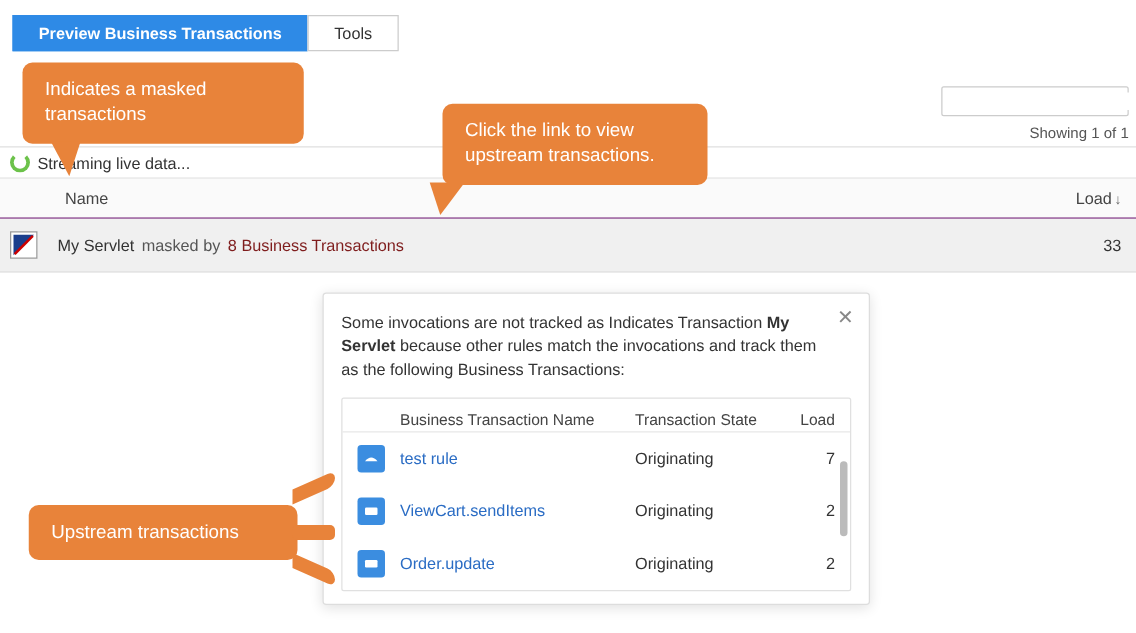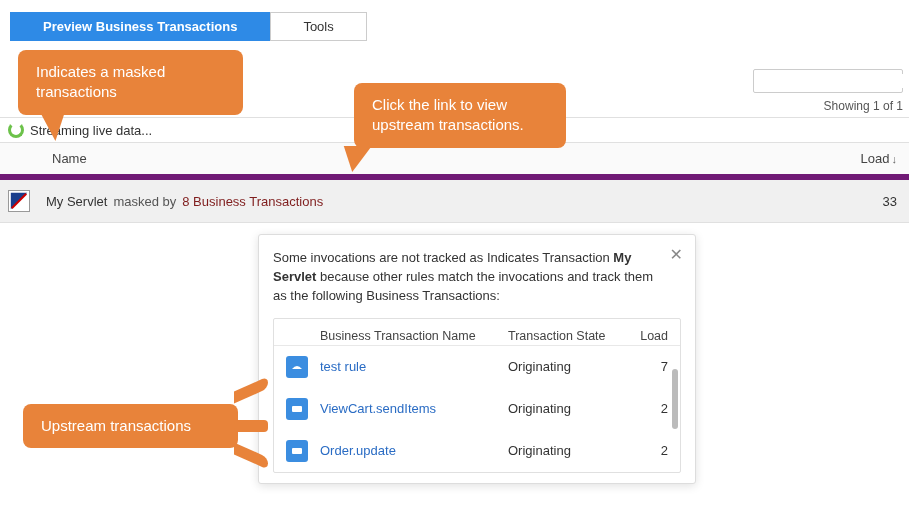--- a/index.html
+++ b/index.html
@@ -11,21 +11,21 @@
     width: 909px;
     height: 506px;
     position: relative;
     overflow: hidden;
   }
   .tabs {
     display: flex;
     margin: 12px 0 0 10px;
   }
   .tab {
-    padding: 6px 32px;
+    padding: 6px 20px;
     border: 1px solid #ccc;
     background: #fff;
     font-size: 13px;
     cursor: pointer;
     text-align: center;
   }
   .tab.active {
     background: #2e8ae6;
     color: #fff;
     border-color: #2e8ae6;
@@ -70,21 +70,21 @@
     height: 16px;
     border: 3px solid #6cc24a;
     border-top-color: transparent;
     border-radius: 50%;
   }
   .table-header {
     display: flex;
     padding: 8px 12px 8px 52px;
     font-size: 13px;
     color: #444;
-    border-bottom: 6px solid #701a75;
+    border-bottom: 1px solid #701a75;
     background: #fafafa;
   }
   .col-name { flex: 1; }
   .col-load { width: 60px; text-align: right; }
   .arrow-down { font-size: 11px; color: #666; margin-left: 2px; }
   .main-row {
     display: flex;
     align-items: center;
     padding: 10px 12px 10px 8px;
     background: #f0f0f0;

